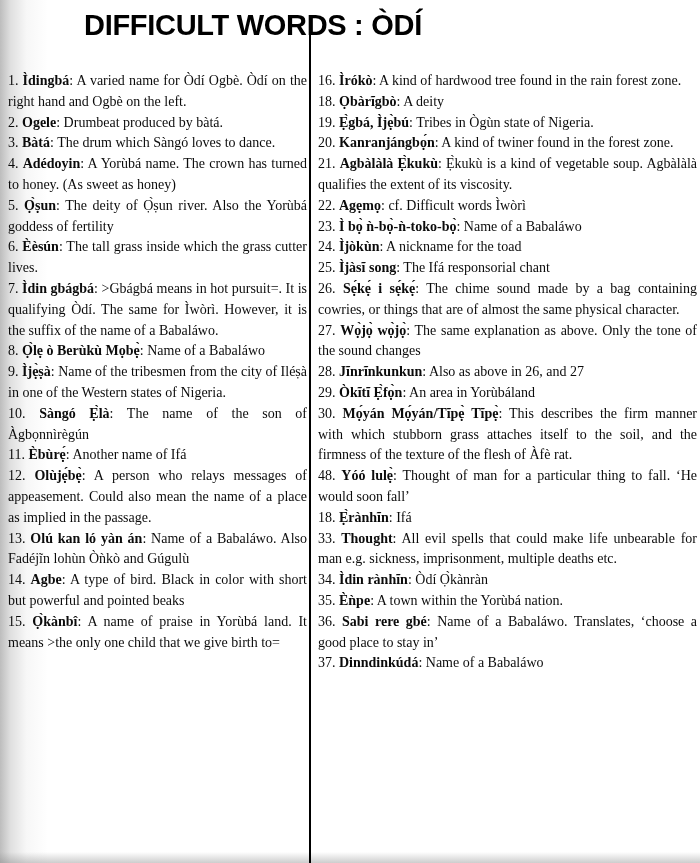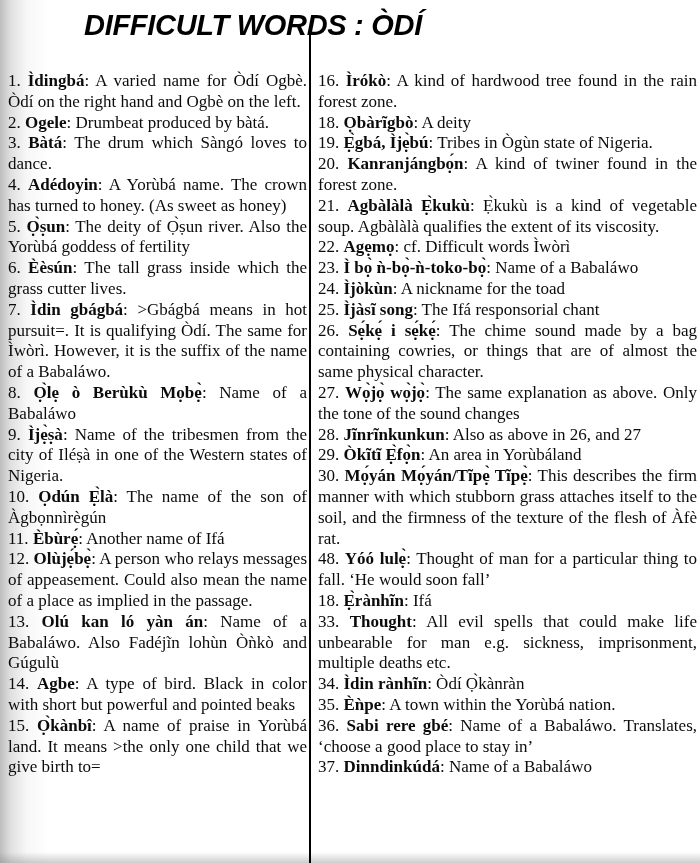--- a/index.html
+++ b/index.html
@@ -31,39 +31,38 @@
       rgba(255,255,255,0) 0%,
       rgba(130,130,130,0.40) 100%);
     pointer-events: none;
   }
   .page-title {
     position: absolute;
     top: 9px;
     left: 84px;
     margin: 0;
     font-family: "Liberation Sans", sans-serif;
-    font-style: italic;
     font-weight: bold;
     font-size: 29px;
     letter-spacing: -0.3px;
     color: #000;
     white-space: nowrap;
   }
   .column-divider {
     position: absolute;
     left: 309px;
     top: 26px;
     width: 2px;
     height: calc(100% - 26px);
     background: #000;
   }
   .glossary-col {
     position: absolute;
     top: 71px;
-    font-size: 17px;
+    font-size: 14px;
     line-height: 20.8px;
     text-align: justify;
   }
   .glossary-col.left  { left: 8px;   width: 299px; }
   .glossary-col.right { left: 318px; width: 379px; }
   .entry { margin: 0; }
   .entry .term { font-weight: bold; }
 </style>
 </head>
 <body>
@@ -78,21 +77,21 @@
 <div class="glossary-col left">
     <p class="entry"><span>1. </span><span class="term">Ìdingbá</span><span>: A varied name for Òdí Ogbè. Òdí on the right hand and Ogbè on the left.</span></p>
     <p class="entry"><span>2. </span><span class="term">Ogele</span><span>: Drumbeat produced by bàtá.</span></p>
     <p class="entry"><span>3. </span><span class="term">Bàtá</span><span>: The drum which Sàngó loves to dance.</span></p>
     <p class="entry"><span>4. </span><span class="term">Adédoyin</span><span>: A Yorùbá name. The crown has turned to honey. (As sweet as honey)</span></p>
     <p class="entry"><span>5. </span><span class="term">Ọ̀ṣun</span><span>: The deity of Ọ̀ṣun river. Also the Yorùbá goddess of fertility</span></p>
     <p class="entry"><span>6. </span><span class="term">Èèsún</span><span>: The tall grass inside which the grass cutter lives.</span></p>
     <p class="entry"><span>7. </span><span class="term">Ìdin gbágbá</span><span>: &gt;Gbágbá means in hot pursuit=. It is qualifying Òdí. The same for Ìwòrì. However, it is the suffix of the name of a Babaláwo.</span></p>
     <p class="entry"><span>8. </span><span class="term">Ọ̀lẹ ò Berùkù Mọbẹ̀</span><span>: Name of a Babaláwo</span></p>
     <p class="entry"><span>9. </span><span class="term">Ìjẹ̀ṣà</span><span>: Name of the tribesmen from the city of Iléṣà in one of the Western states of Nigeria.</span></p>
-    <p class="entry"><span>10. </span><span class="term">Ọdún Ẹ̀là</span><span>: The name of the son of Àgbọnnìrègún</span></p>
+    <p class="entry"><span>10. </span><span class="term">Sàngó Ẹ̀là</span><span>: The name of the son of Àgbọnnìrègún</span></p>
     <p class="entry"><span>11. </span><span class="term">Èbùrẹ́</span><span>: Another name of Ifá</span></p>
     <p class="entry"><span>12. </span><span class="term">Olùjẹ́bẹ̀</span><span>: A person who relays messages of appeasement. Could also mean the name of a place as implied in the passage.</span></p>
     <p class="entry"><span>13. </span><span class="term">Olú kan ló yàn án</span><span>: Name of a Babaláwo. Also Fadéjĩn lohùn Òǹkò and Gúgulù</span></p>
     <p class="entry"><span>14. </span><span class="term">Agbe</span><span>: A type of bird. Black in color with short but powerful and pointed beaks</span></p>
     <p class="entry"><span>15. </span><span class="term">Ọ̀kànbî</span><span>: A name of praise in Yorùbá land. It means &gt;the only one child that we give birth to=</span></p>
   </div>
 <div class="glossary-col right">
     <p class="entry"><span>16. </span><span class="term">Ìrókò</span><span>: A kind of hardwood tree found in the rain forest zone.</span></p>
     <p class="entry"><span>18. </span><span class="term">Ọbàrĩgbò</span><span>: A deity</span></p>
     <p class="entry"><span>19. </span><span class="term">Ẹ̀gbá, Ìjẹ̀bú</span><span>: Tribes in Ògùn state of Nigeria.</span></p>

